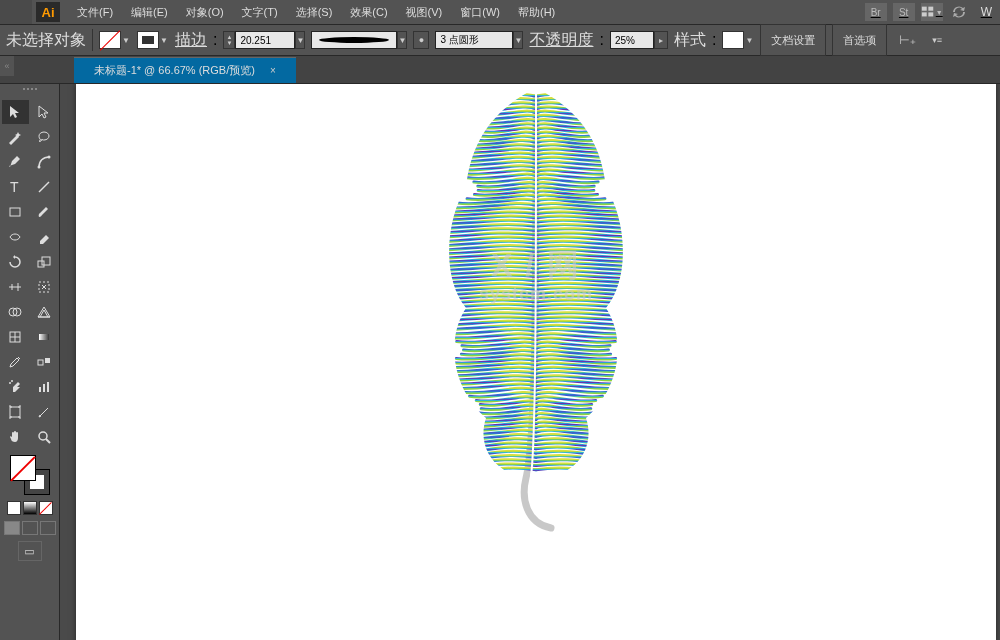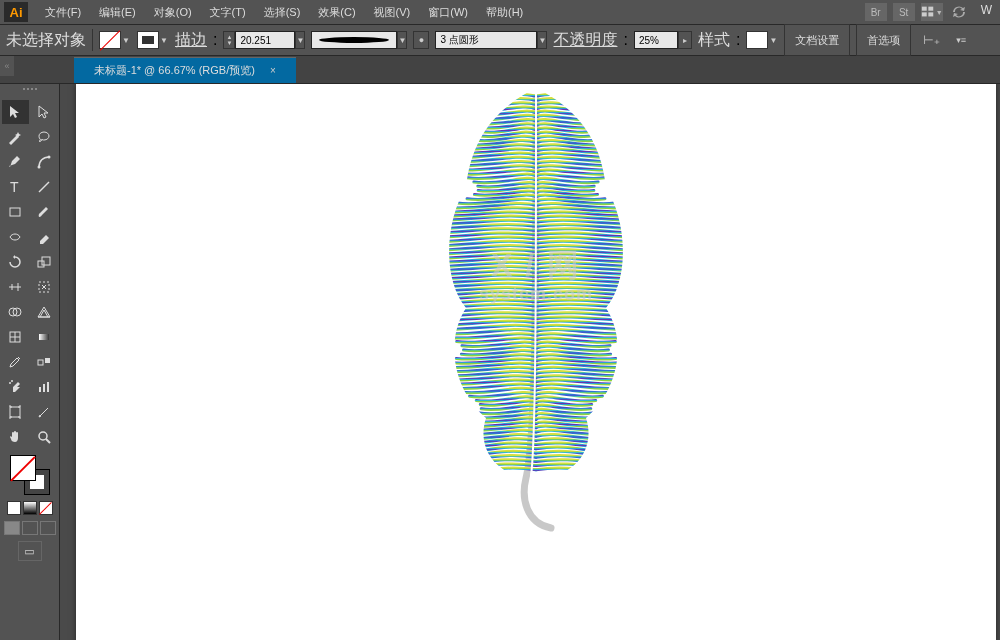--- a/index.html
+++ b/index.html
@@ -1,22 +1,22 @@
 <!DOCTYPE html>
 <html><head>
 <meta charset="utf-8">
 <style>
 * { margin: 0; padding: 0; box-sizing: border-box; font-family: "Microsoft YaHei", Arial, sans-serif; }
 body { width: 1000px; height: 640px; background: #4a4a4a; overflow: hidden; position: relative; }
 
 
-.menubar { height: 24px; background: #535353; display: flex; align-items: center; padding: 0 4px; gap: 0; }
+.menubar { height: 24px; background: #535353; display: flex; align-items: center; padding: 0 4px; gap: 0; margin-left: 32px; }
 .app-icon { width: 24px; height: 20px; background: #2a2a2a; color: #ff9a00; display: flex; align-items: center; justify-content: center; font-weight: bold; font-size: 13px; margin-right: 8px; }
 .menu-item { color: #ddd; font-size: 11px; padding: 3px 9px; cursor: pointer; }
-.menubar-right { margin-left: auto; display: flex; gap: 6px; padding-right: 4px; }
+.menubar-right { margin-left: auto; display: flex; gap: 6px; align-items: center; padding-right: 4px; text-decoration: underline; }
 .menubar-icon { width: 22px; height: 18px; background: #666; display: flex; align-items: center; justify-content: center; color: #bbb; font-size: 10px; }
 .sync-icon { width: 20px; height: 18px; display: flex; align-items: center; justify-content: center; }
 
 
 .controlbar { height: 32px; background: #535353; border-top: 1px solid #282828; border-bottom: 1px solid #282828; display: flex; align-items: center; padding: 0 6px; gap: 6px; }
 .control-label { color: #ddd; font-size: 16px; }
 .swatch { width: 22px; height: 18px; border: 1px solid #333; position: relative; background: #fff; }
 .swatch.none::after { content: ''; position: absolute; width: 140%; height: 1px; background: #e00; top: 50%; left: -20%; transform: rotate(-45deg); }
 .swatch-dark { background: #333; }
 .swatch-white { background: #fff; }
@@ -120,21 +120,21 @@
     <div class="swatch-drop" style="border:1px solid #333;background:#535353">▼</div>
   </div>
   <div style="display:flex">
     <div class="brush-preview">
         <div class="brush-shape"></div>
       </div>
     <div class="swatch-drop" style="border:1px solid #333;background:#535353">▼</div>
   </div>
   <div style="width:16px;height:18px;border:1px solid #333;display:flex;align-items:center;justify-content:center;color:#ccc;font-size:9px">●</div>
   <div style="display:flex">
-    <div class="num-input" style="width:102px">3 点圆形</div>
+    <div class="num-input" style="width:78px">3 点圆形</div>
     <div class="swatch-drop" style="border:1px solid #333;background:#535353">▼</div>
   </div>
   <span class="control-label" style="text-decoration:underline">不透明度</span>:
   <div style="display:flex">
     <div class="num-input" style="width:44px">25%</div>
     <div class="swatch-drop" style="border:1px solid #333;background:#535353;width:14px">▸</div>
   </div>
   <span class="control-label">样式</span>:
   <div style="display:flex">
     <div class="swatch swatch-white"></div>

